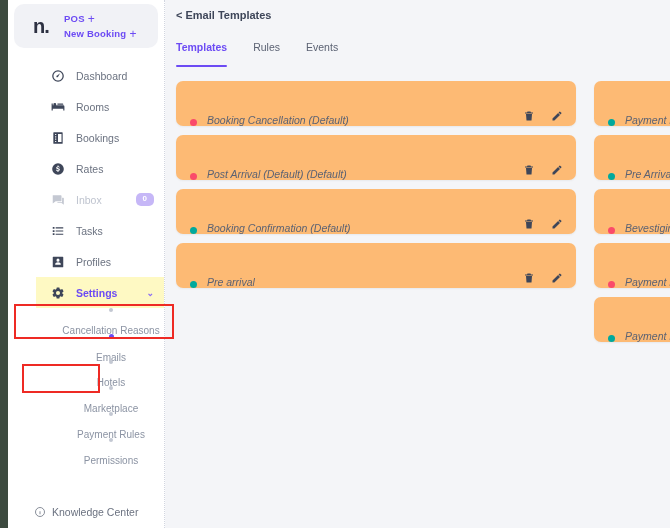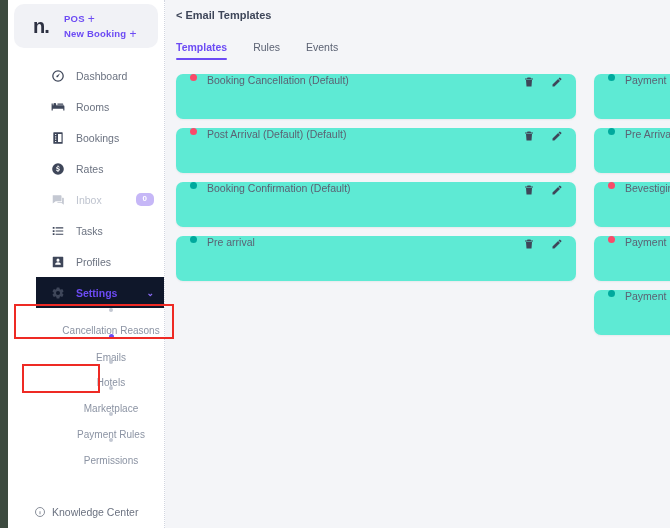--- a/index.html
+++ b/index.html
@@ -63,21 +63,21 @@
 
   .badge {
     background: #c6b7f7; color: #ffffff;
     font-size: 8px; font-weight: 700;
     border-radius: 5px; padding: 2px 7px;
     line-height: 1.1;
   }
   .chev-right { color: #9aa1b0; font-size: 9px; }
 
   .nav-item.active {
-    background: #0f172a;
+    background: #fef9c3;
     color: #6c4bf4; font-weight: 700;
     margin: 0;
   }
   .nav-item.active .ico svg { fill: #3e4659; }
   .chev-down { color: #8b6cf6; font-size: 9px; }
 
   .sub-item {
     display: flex; align-items: center;
     height: 26px; padding-left: 22px; gap: 13px;
     color: #8b93a3; font-size: 10px; flex-direction: column;
@@ -117,41 +117,42 @@
   .breadcrumb {
     font-size: 11px; font-weight: 700; color: #3e4659;
     padding: 9px 0 0 11px;
   }
   .tabs {
     display: flex; gap: 26px;
     padding: 20px 0 0 11px;
   }
   .tab {
     font-size: 10.5px; color: #5b6273;
-    padding-bottom: 7px;
+    padding-bottom: 14px;
     position: relative;
   }
   .tab.selected { color: #6c4bf4; font-weight: 600; }
   .tab.selected::after {
     content: ""; position: absolute; left: 0; right: 0; bottom: 0;
     height: 2px; background: #6c4bf4; border-radius: 2px;
   }
 
   .cards-wrap {
     display: flex; gap: 18px;
     padding: 14px 0 0 11px;
   }
   .card-col { display: flex; flex-direction: column; gap: 9px; width: 400px; flex: 0 0 400px; }
   .card {
-    background: #5eead4;
+    background: #fdba74;
     border-radius: 7px;
     height: 45px;
-    display: flex; align-items: flex-start;
+    display: flex; align-items: flex-end;
     padding: 0 13px 0 14px;
     box-shadow: 0 1px 2px rgba(40,45,70,0.06);
+    font-style: italic;
   }
   .dot { width: 7px; height: 7px; border-radius: 50%; flex: 0 0 7px; margin-right: 10px; }
   .card-title {
     flex: 1; font-size: 10.5px; color: #5b6273;
     white-space: nowrap; overflow: hidden;
   }
   .card-actions { display: flex; align-items: center; gap: 16px; }
   .act svg { width: 12px; height: 12px; fill: #3e4659; }
 </style>
 </head>

